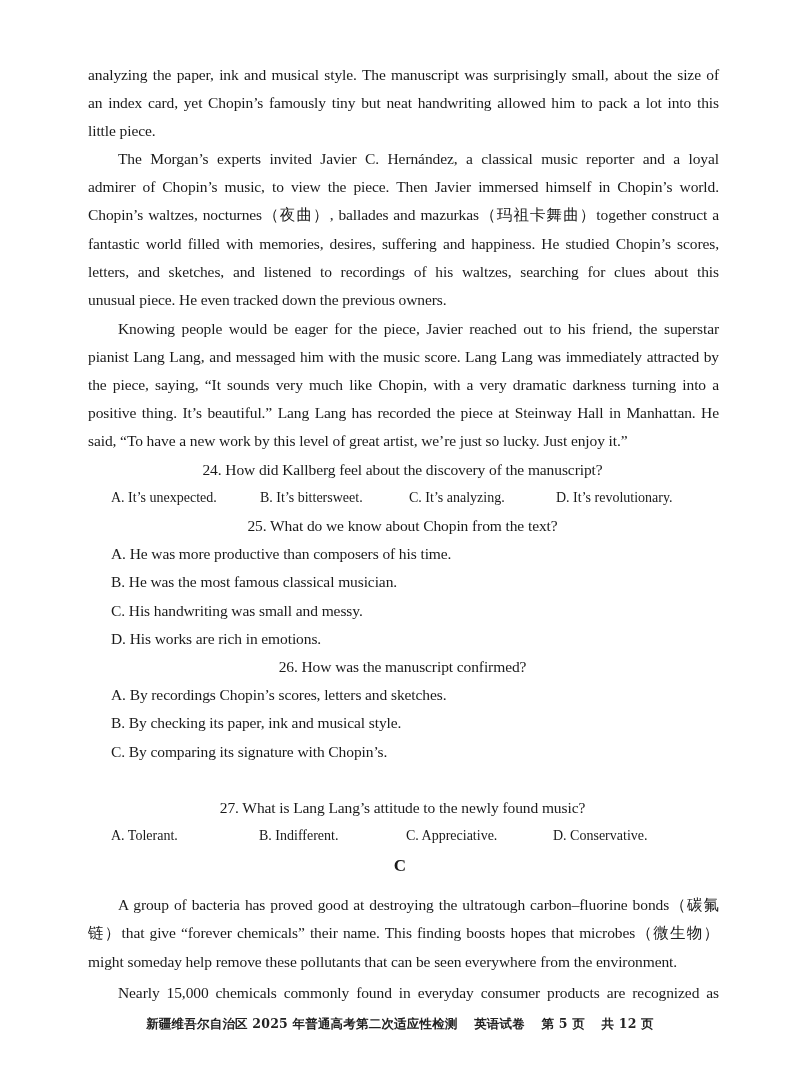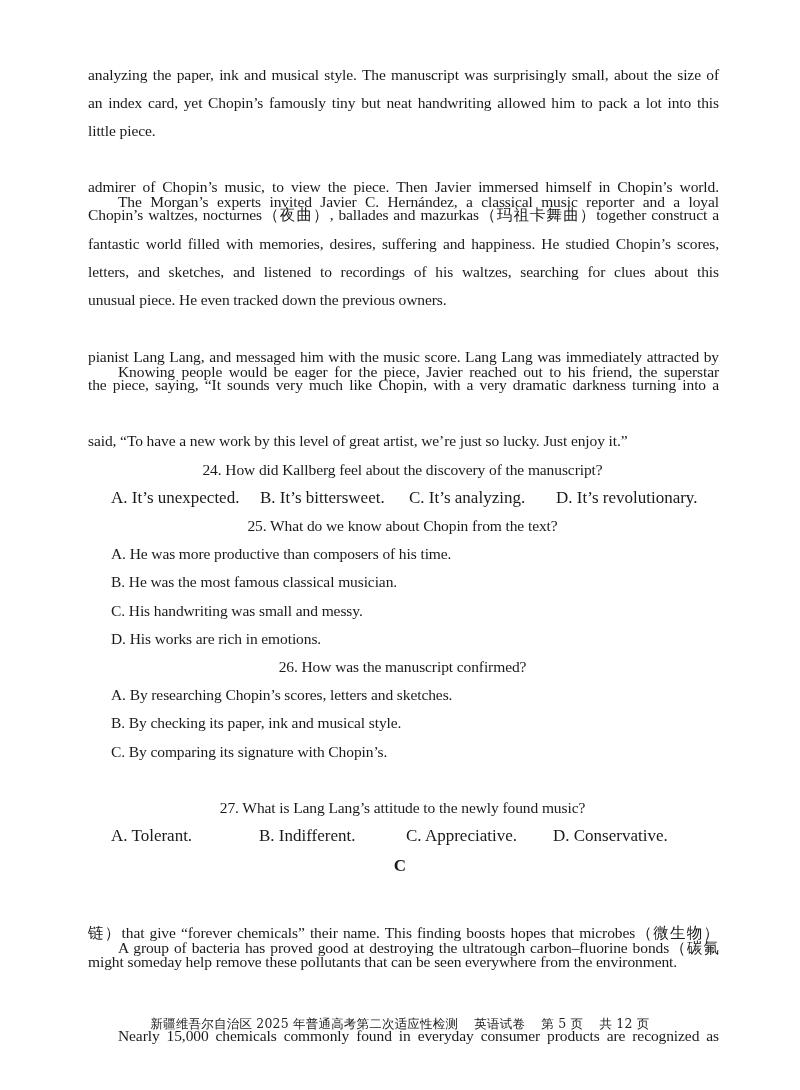--- a/index.html
+++ b/index.html
@@ -8,32 +8,32 @@
     font-family: "Liberation Serif", "DejaVu Serif", serif;
     color: #1a1a1a;
   }
   .page { position: absolute; left: 0; top: 0; width: 800px; height: 926px; }
   .line {
     position: absolute; left: 88px; width: 631px;
     font-size: 15.5px; line-height: 20px; white-space: nowrap;
     letter-spacing: -0.1px;
   }
   .just { text-align: justify; text-align-last: justify; }
-  .indent { left: 118px; width: 601px; margin-top: 43px; }
+  .indent { left: 118px; width: 601px; }
   .q { left: 87px; text-align: center; }
   .opt { left: 111px; }
-  .optrow { position: absolute; left: 0; width: 800px; height: 20px; font-size: 17px; line-height: 20px; white-space: nowrap; }
+  .optrow { position: absolute; left: 0; width: 800px; height: 20px; font-size: 14px; line-height: 20px; white-space: nowrap; }
   .optrow span { position: absolute; top: 0; }
   .section-head {
     position: absolute; left: 385px; width: 30px; text-align: center;
     font-weight: bold; font-size: 17px; line-height: 20px;
   }
   .footer {
     position: absolute; left: 0; width: 800px; text-align: center;
-    font-size: 12.5px; line-height: 16px; font-weight: normal;
+    font-size: 12.5px; line-height: 16px; font-weight: bold;
     font-family: "DejaVu Serif", serif; color: #222;
     letter-spacing: 0.2px;
   }
   .footer span { margin: 0 6px; }
 </style>
 </head>
 <body>
 
 <div class="page">
 
@@ -42,20 +42,21 @@
   <div class="line" style="top:121px">little piece.</div>
   <div class="line just indent" style="top:149px">The Morgan’s experts invited Javier C. Hernández, a classical music reporter and a loyal</div>
   <div class="line just" style="top:177px">admirer of Chopin’s music, to view the piece. Then Javier immersed himself in Chopin’s world.</div>
   <div class="line just" style="top:205px">Chopin’s waltzes, nocturnes（夜曲）, ballades and mazurkas（玛祖卡舞曲）together construct a</div>
   <div class="line just" style="top:234px">fantastic world filled with memories, desires, suffering and happiness. He studied Chopin’s scores,</div>
   <div class="line just" style="top:262px">letters, and sketches, and listened to recordings of his waltzes, searching for clues about this</div>
   <div class="line" style="top:290px">unusual piece. He even tracked down the previous owners.</div>
   <div class="line just indent" style="top:319px">Knowing people would be eager for the piece, Javier reached out to his friend, the superstar</div>
   <div class="line just" style="top:347px">pianist Lang Lang, and messaged him with the music score. Lang Lang was immediately attracted by</div>
   <div class="line just" style="top:375px">the piece, saying, “It sounds very much like Chopin, with a very dramatic darkness turning into a</div>
+  <div class="line just" style="top:403px">positive thing. It’s beautiful.” Lang Lang has recorded the piece at Steinway Hall in Manhattan. He</div>
   <div class="line" style="top:431px">said, “To have a new work by this level of great artist, we’re just so lucky. Just enjoy it.”</div>
 
   <div class="line q" style="top:460px">
     <span>24.</span>
     <span>How did Kallberg feel about the discovery of the manuscript?</span>
   </div>
   <div class="optrow" style="top:488px">
     <span style="left:111px">A. It’s unexpected.</span>
     <span style="left:260px">B. It’s bittersweet.</span>
     <span style="left:409px">C. It’s analyzing.</span>
@@ -68,21 +69,21 @@
   </div>
   <div class="line opt" style="top:544px">A. He was more productive than composers of his time.</div>
   <div class="line opt" style="top:572px">B. He was the most famous classical musician.</div>
   <div class="line opt" style="top:601px">C. His handwriting was small and messy.</div>
   <div class="line opt" style="top:629px">D. His works are rich in emotions.</div>
 
   <div class="line q" style="top:657px">
     <span>26.</span>
     <span>How was the manuscript confirmed?</span>
   </div>
-  <div class="line opt" style="top:685px">A. By researching Chopin’s scores, letters and sketches.</div>
+  <div class="line opt" style="top:685px">A. By recordings Chopin’s scores, letters and sketches.</div>
   <div class="line opt" style="top:713px">B. By checking its paper, ink and musical style.</div>
   <div class="line opt" style="top:742px">C. By comparing its signature with Chopin’s.</div>
 
   <div class="line q" style="top:798px">
     <span>27.</span>
     <span>What is Lang Lang’s attitude to the newly found music?</span>
   </div>
   <div class="optrow" style="top:826px">
     <span style="left:111px">A. Tolerant.</span>
     <span style="left:259px">B. Indifferent.</span>

